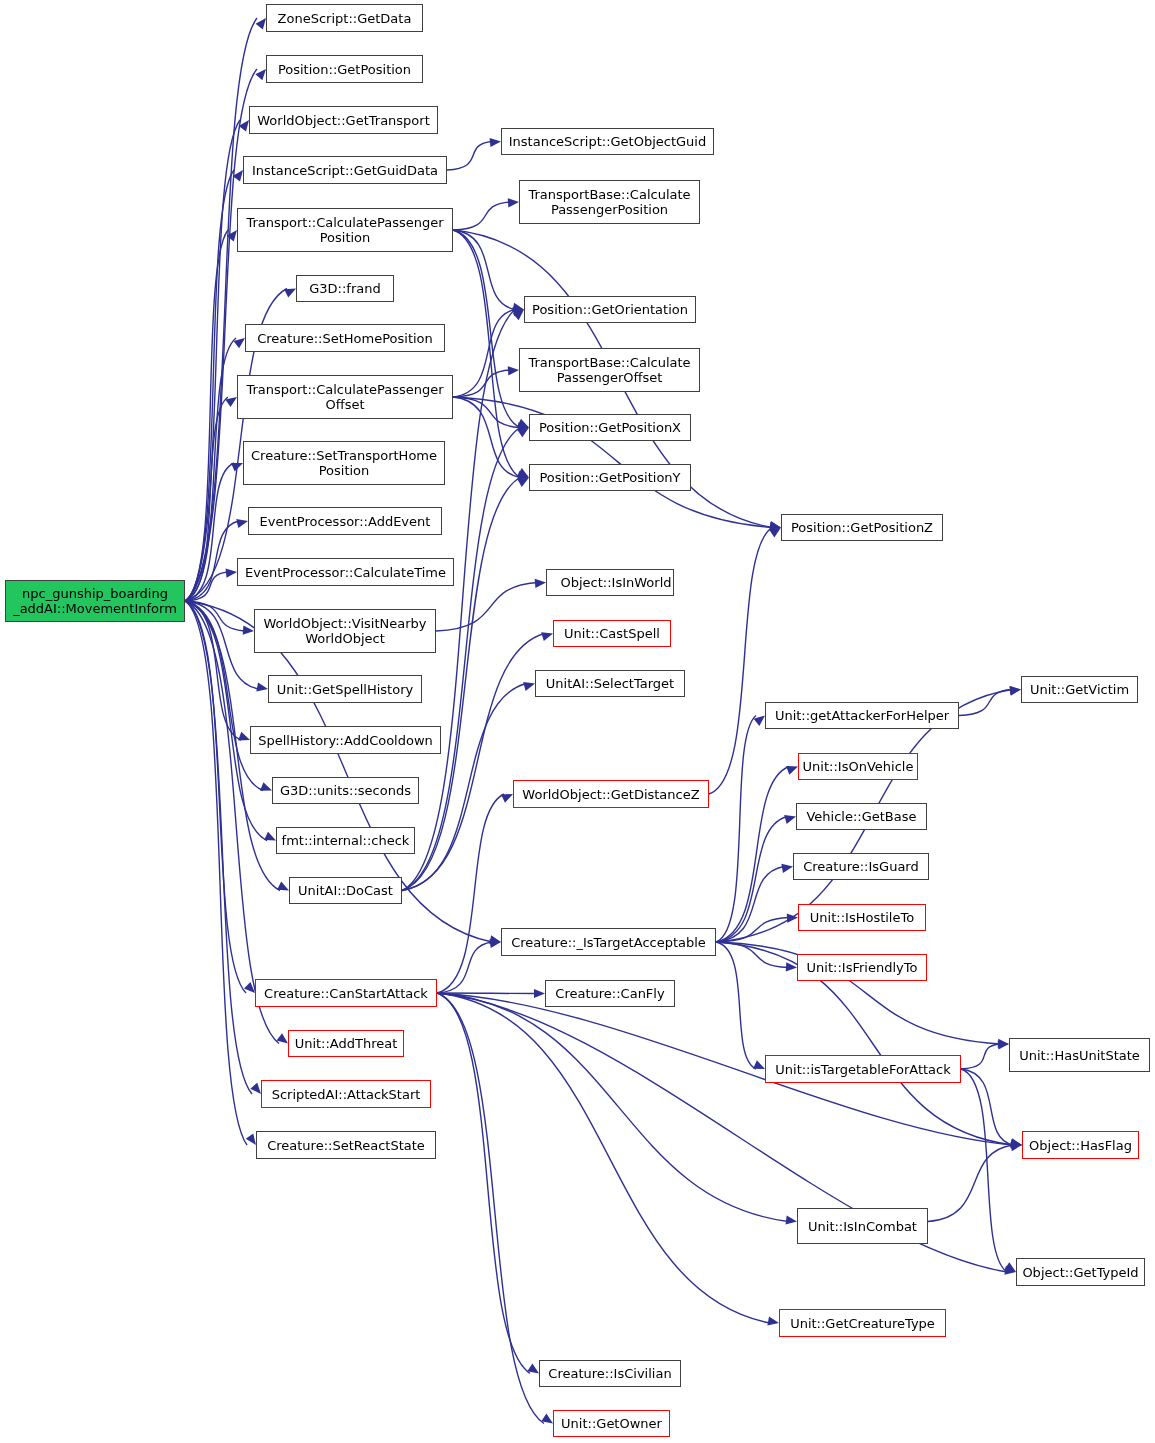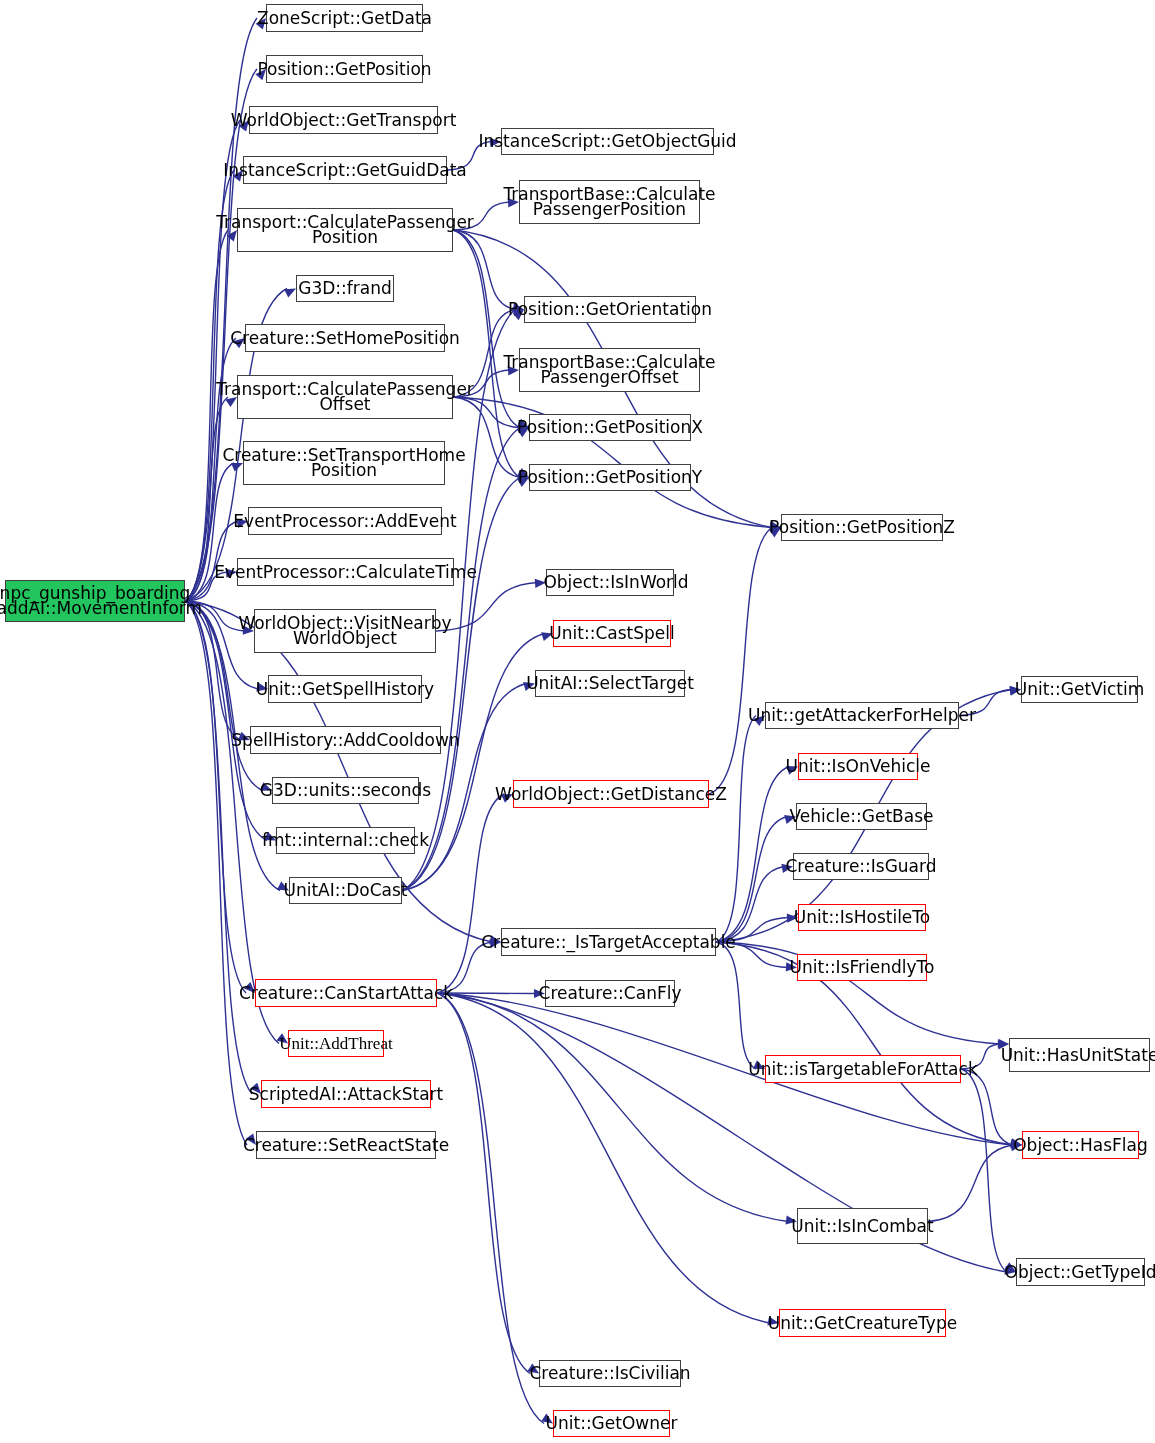--- a/index.html
+++ b/index.html
@@ -35,21 +35,21 @@
   .node {
     position: absolute;
     box-sizing: border-box;
     border: 1px solid #404040;
     background: #ffffff;
     display: flex;
     align-items: center;
     justify-content: center;
     text-align: center;
     color: #000000;
-    font-size: 17px;
+    font-size: 13px;
     line-height: 15px;
     letter-spacing: 0px;
     white-space: pre-line;
     padding: 0 4px;
     z-index: 5;
   }
   .node.red {
     border: 1.6px solid #ff0000;
   }
   .node.current {
@@ -209,21 +209,21 @@
       <div class="node" style="left: 248px; top: 507px; width: 194px; height: 28px;">EventProcessor::AddEvent</div>
       <div class="node" style="left: 237px; top: 558px; width: 217px; height: 28px;">EventProcessor::CalculateTime</div>
       <div class="node" style="left: 254px; top: 609px; width: 182px; height: 44px;">WorldObject::VisitNearby
 WorldObject</div>
       <div class="node" style="left: 268px; top: 675px; width: 154px; height: 28px;">Unit::GetSpellHistory</div>
       <div class="node" style="left: 250px; top: 726px; width: 191px; height: 28px;">SpellHistory::AddCooldown</div>
       <div class="node" style="left: 272px; top: 777px; width: 147px; height: 27px;">G3D::units::seconds</div>
       <div class="node" style="left: 276px; top: 827px; width: 139px; height: 27px;">fmt::internal::check</div>
       <div class="node" style="left: 289px; top: 877px; width: 113px; height: 27px;">UnitAI::DoCast</div>
       <div class="node red" style="left: 255px; top: 979px; width: 182px; height: 28px;">Creature::CanStartAttack</div>
-      <div class="node red" style="left: 288px; top: 1030px; width: 96px; height: 27px; font-family: Liberation Serif, serif;">Unit::AddThreat</div>
+      <div class="node red" style="left: 288px; top: 1030px; width: 116px; height: 27px;">Unit::AddThreat</div>
       <div class="node red" style="left: 261px; top: 1080px; width: 170px; height: 28px;">ScriptedAI::AttackStart</div>
       <div class="node" style="left: 256px; top: 1131px; width: 180px; height: 28px;">Creature::SetReactState</div>
       <div class="node" style="left: 501px; top: 128px; width: 213px; height: 27px;">InstanceScript::GetObjectGuid</div>
       <div class="node" style="left: 519px; top: 180px; width: 181px; height: 44px;">TransportBase::Calculate
 PassengerPosition</div>
       <div class="node" style="left: 524px; top: 296px; width: 172px; height: 27px;">Position::GetOrientation</div>
       <div class="node" style="left: 519px; top: 348px; width: 181px; height: 44px;">TransportBase::Calculate
 PassengerOffset</div>
       <div class="node" style="left: 529px; top: 414px; width: 162px; height: 27px;">Position::GetPositionX</div>
       <div class="node" style="left: 529px; top: 464px; width: 162px; height: 27px;">Position::GetPositionY</div>

